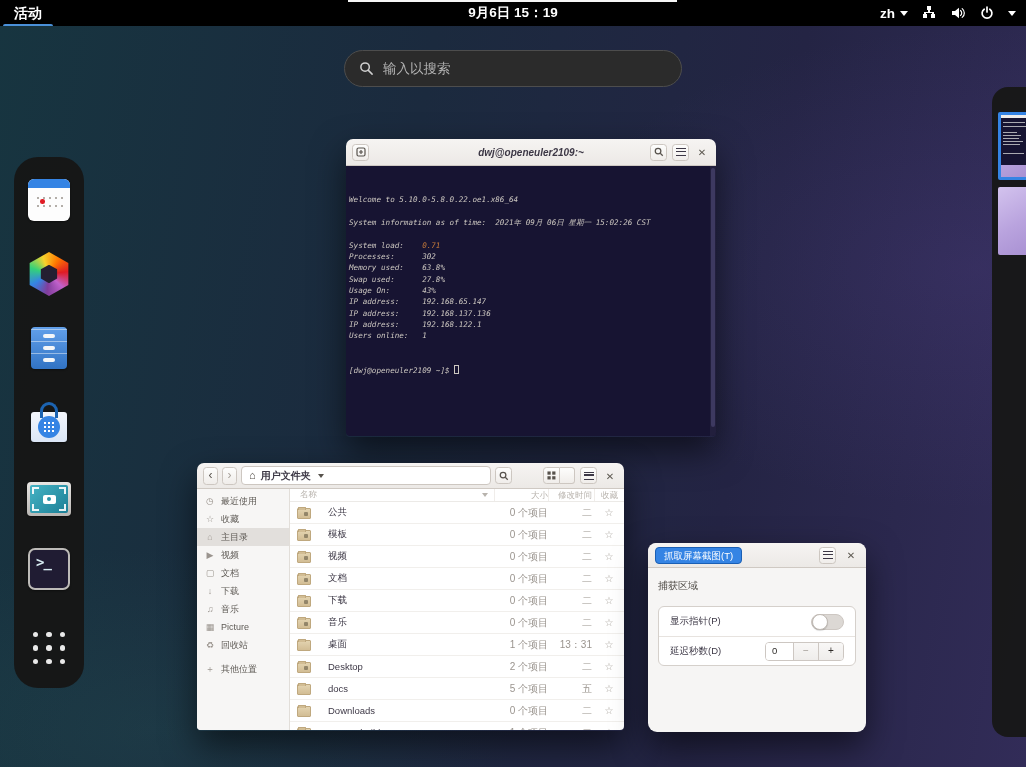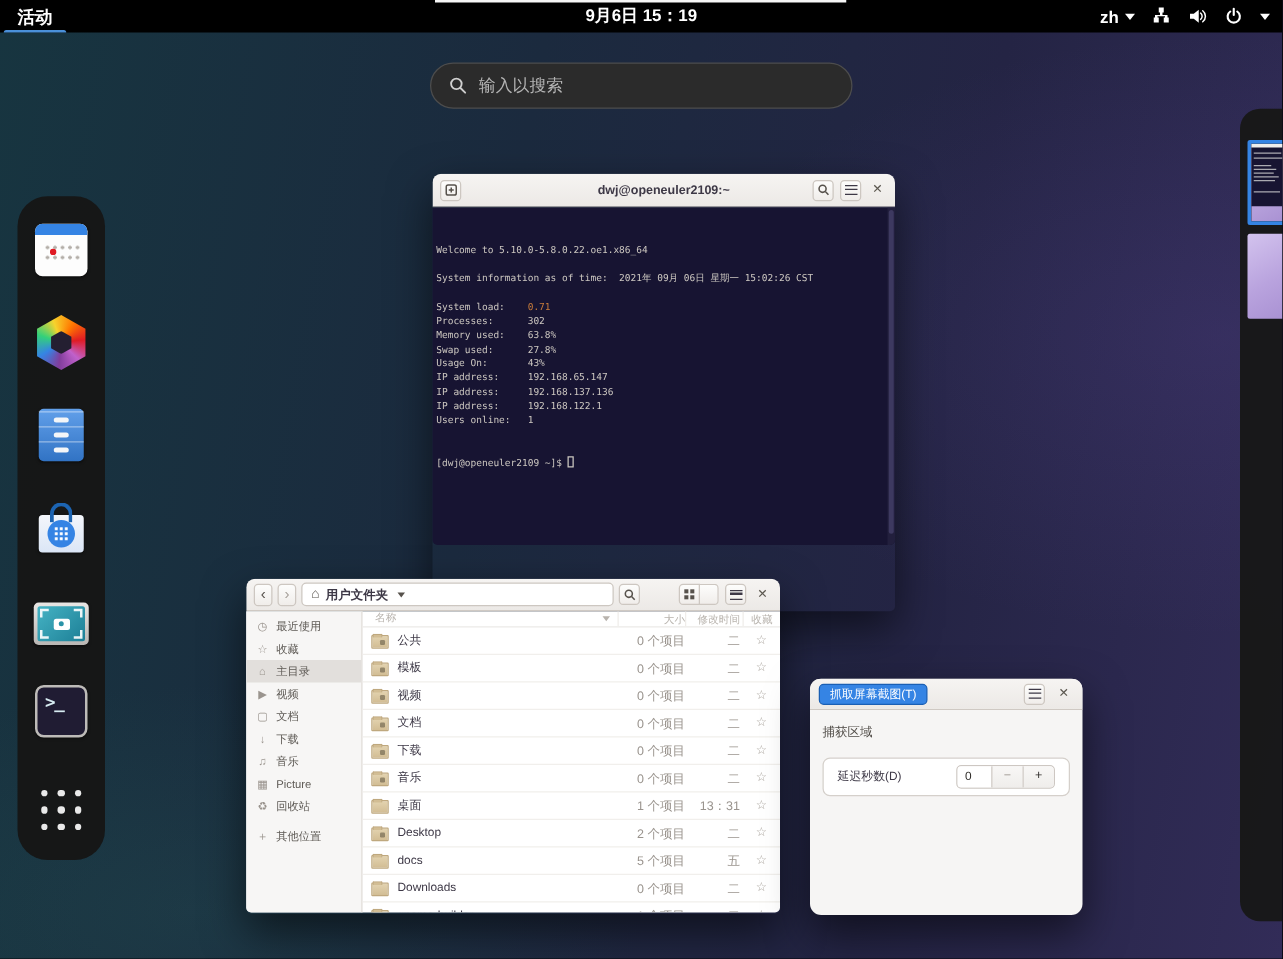--- a/index.html
+++ b/index.html
@@ -97,21 +97,21 @@
     border-bottom:1px solid #cfc9c3; border-radius:7px 7px 0 0; display:flex; align-items:center; }
   .tb-title { position:absolute; left:50%; transform:translateX(-50%); font-size:10px; font-weight:bold;
     color:#3d3846; white-space:nowrap; }
   .sq-btn { width:17px; height:17px; border:1px solid #cdc7c1; border-radius:3.5px;
     background:linear-gradient(#fdfdfc,#f0edea); display:flex; align-items:center; justify-content:center; }
   .close-x { width:16px; height:16px; position:relative; }
   .close-x::before { content:"✕"; position:absolute; left:50%; top:50%; transform:translate(-50%,-50%);
     font-size:10px; color:#5c5850; }
 
   
-  #terminal-window { left:346px; top:139px; width:370px; height:350px; }
+  #terminal-window { left:346px; top:139px; width:370px; height:298px;font-style:italic; }
   .term-body { position:relative; height:270px; background:#171432; border-radius:0 0 4px 4px; overflow:hidden; }
   #term-lines { position:absolute; left:3px; top:17px; right:8px;
     font-family:"DejaVu Sans Mono", monospace; font-size:7.6px; line-height:11.35px; color:#ccc7c0;
     white-space:pre; }
   .taccent { color:#c77b3a; }
   .tcursor { display:inline-block; width:5px; height:8.5px; border:1px solid #ccc7c0; vertical-align:-1px; }
   .term-scroll { position:absolute; right:0; top:0; bottom:0; width:6px; background:#221f3d; }
   .term-scroll::after { content:""; position:absolute; left:1px; right:1px; top:2px; height:96%;
     border-radius:2px; background:#3d3960; }
 
@@ -145,21 +145,21 @@
   .list-hdr { display:flex; align-items:center; height:13px; border-bottom:1px solid #eceae7;
     font-size:8.5px; color:#b8b3ad; padding-left:10px; }
   .col-name { flex:1; display:flex; align-items:center; }
   .col-size { width:54px; text-align:right; border-left:1px solid #f0edea; height:100%; line-height:13px; }
   .col-mod { width:46px; text-align:right; border-left:1px solid #f0edea; height:100%; line-height:13px; padding-right:2px; }
   .col-star { width:30px; text-align:center; border-left:1px solid #f0edea; height:100%; line-height:13px; }
   .sort-caret { margin-left:auto; margin-right:6px; width:0; height:0; border-left:3.5px solid transparent;
     border-right:3.5px solid transparent; border-top:4px solid #b8b3ad; }
   .file-row { display:flex; align-items:center; height:22px; border-bottom:1px solid #f1efec;
     padding-left:7px; font-size:9.5px; color:#3d3846; cursor:pointer; }
-  .file-row .fr-name { flex:1; display:flex; align-items:center; gap:7px;text-align:right; }
+  .file-row .fr-name { flex:1; display:flex; align-items:center; gap:17px;text-align:right; }
   .file-row .fr-size, .file-row .fr-mod { font-size:10px; color:#9a948e; }
   .file-row .fr-size { width:54px; text-align:right; }
   .file-row .fr-mod { width:46px; text-align:right; padding-right:2px; }
   .file-row .fr-star { width:30px; text-align:center; color:#aaa49d; font-size:10px; }
   .folder { position:relative; width:14px; height:10.5px; background:linear-gradient(#e3d3b0,#d2bd94);
     border:0.5px solid #bfa87e; border-radius:1px; margin-top:2px; }
   .folder::before { content:""; position:absolute; left:0; top:-2.5px; width:6px; height:2.5px;
     background:#d2bd94; border:0.5px solid #bfa87e; border-bottom:none; border-radius:1px 1px 0 0; }
   .folder.emblem::after { content:""; position:absolute; right:2px; bottom:2px; width:4px; height:4px;
     border-radius:1px; background:rgba(90,80,60,.55); }
@@ -550,20 +550,26 @@
         <span class="sq-btn">
             <span class="burger"></span>
           </span>
         <span class="close-x"></span>
       </span>
     </div>
     <div class="dlg-body">
       <div class="section-lbl">捕获区域</div>
       <div class="opt-box">
         <div class="opt-row">
+          <span class="opt-lbl">显示指针(P)</span>
+          <span class="opt-ctl toggle">
+              <span class="knob"></span>
+            </span>
+        </div>
+        <div class="opt-row">
           <span class="opt-lbl">延迟秒数(D)</span>
           <span class="opt-ctl spin">
             <span class="spin-val">0</span>
             <span class="spin-btn spin-minus">−</span>
             <span class="spin-btn spin-plus">+</span>
           </span>
         </div>
       </div>
     </div>
   </div>

